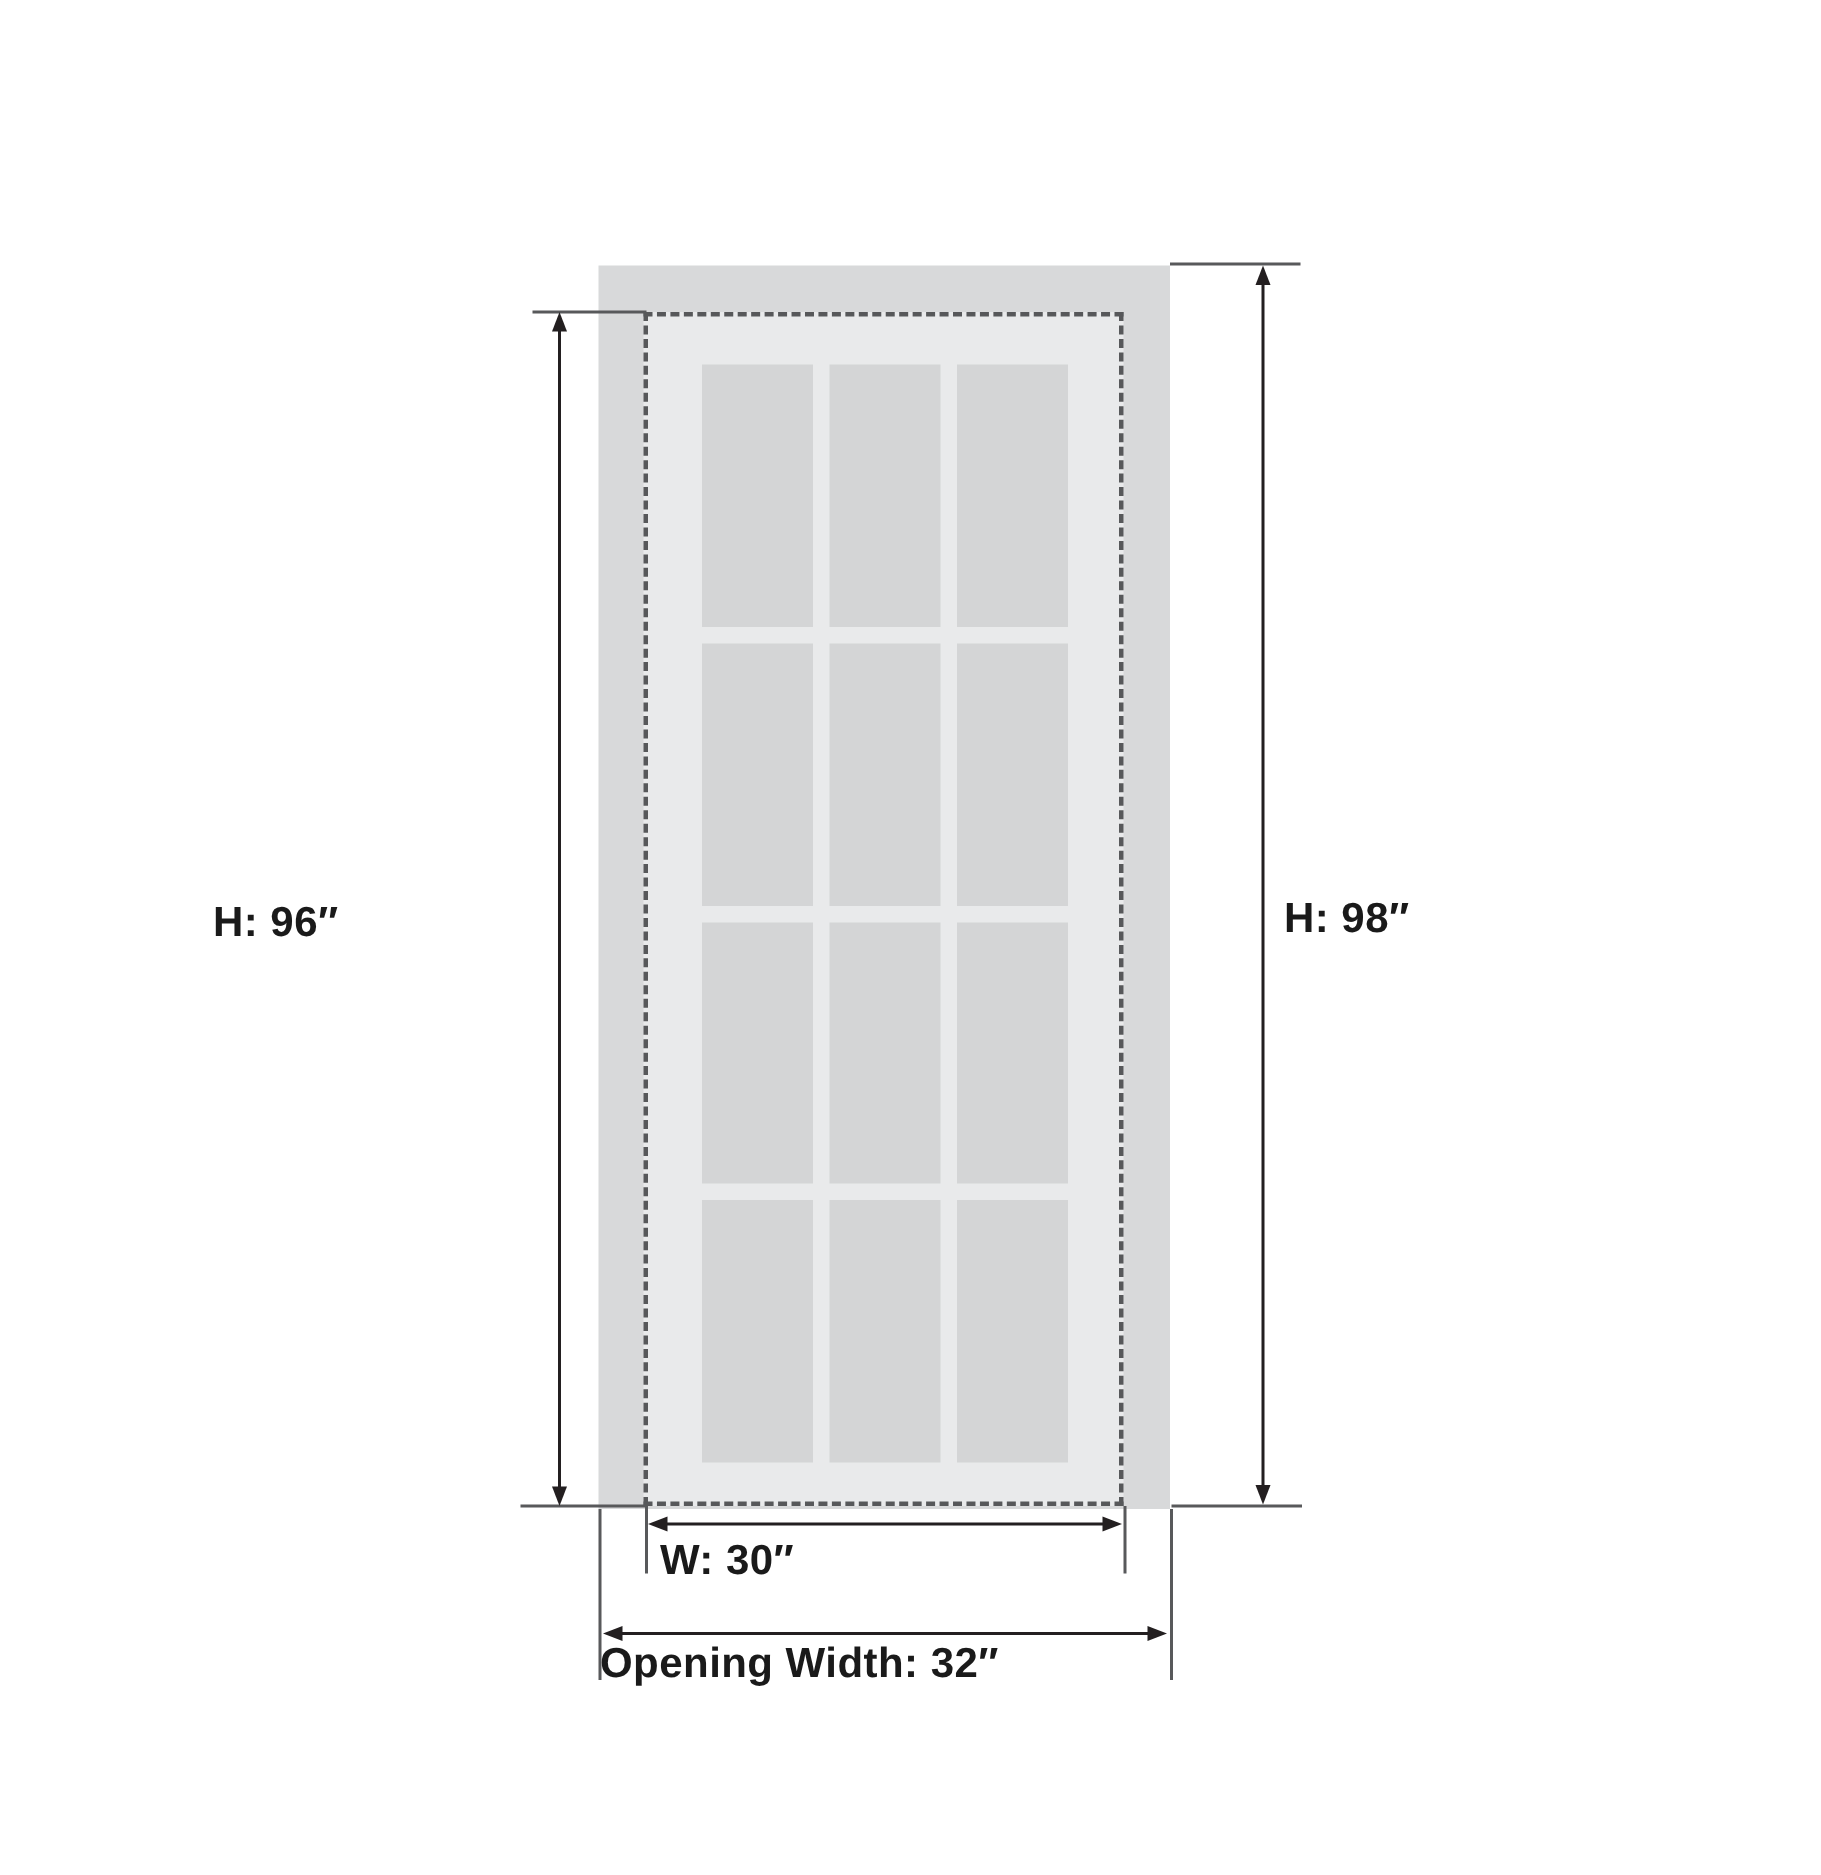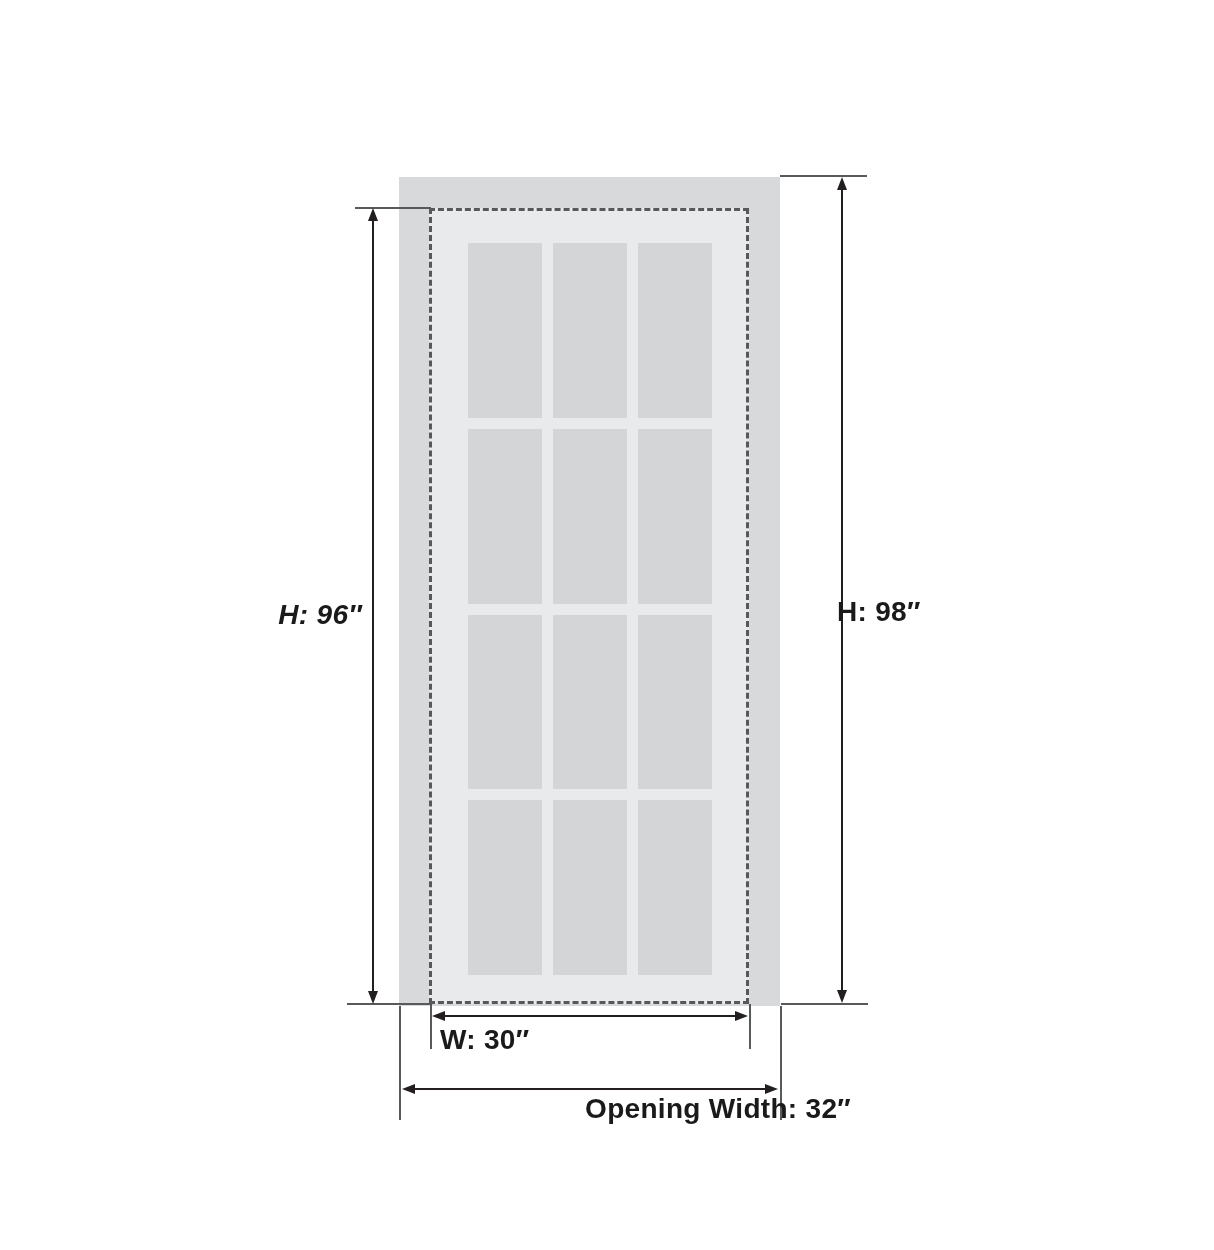--- a/index.html
+++ b/index.html
@@ -66,36 +66,36 @@
         <div class="pane"></div>
         <div class="pane"></div>
       </div>
   </div>
 
   <div class="tick" style="left:355px;top:207px;width:76px;"></div>
   <div class="tick" style="left:347px;top:1003px;width:84px;"></div>
   <div class="vline" style="left:372px;top:214px;height:784px;"></div>
   <div class="arr up" style="left:368px;top:208px;"></div>
   <div class="arr down" style="left:368px;top:991px;"></div>
-  <div class="dim-label" style="left:142px;top:601px;width:220px;text-align:right;font-style:italic;">H: 96″</div>
+  <div class="dim-label" style="left:142px;top:601px;width:220px;">H: 96″</div>
 
   <div class="tick" style="left:780px;top:175px;width:87px;"></div>
   <div class="tick" style="left:781px;top:1003px;width:87px;"></div>
   <div class="vline" style="left:841px;top:183px;height:815px;"></div>
   <div class="arr up" style="left:837px;top:177px;"></div>
   <div class="arr down" style="left:837px;top:990px;"></div>
-  <div class="dim-label" style="left:837px;top:598px;">H: 98″</div>
+  <div class="dim-label" style="left:856px;top:598px;">H: 98″</div>
 
   <div class="ext" style="left:430px;top:1004px;height:45px;"></div>
   <div class="ext" style="left:749px;top:1004px;height:45px;"></div>
   <div class="hline" style="left:437px;top:1015px;width:307px;"></div>
   <div class="arr left" style="left:432px;top:1011px;"></div>
   <div class="arr right" style="left:735px;top:1011px;"></div>
   <div class="dim-label" style="left:440px;top:1026px;width:300px;">W: 30″</div>
 
   <div class="ext" style="left:399px;top:1006px;height:114px;"></div>
   <div class="ext" style="left:780px;top:1006px;height:114px;"></div>
   <div class="hline" style="left:407px;top:1088px;width:367px;"></div>
   <div class="arr left" style="left:402px;top:1084px;"></div>
   <div class="arr right" style="left:765px;top:1084px;"></div>
-  <div class="dim-label" style="left:400px;top:1095px;width:451px;text-align:right;">Opening Width: 32″</div>
+  <div class="dim-label" style="left:400px;top:1095px;width:451px;text-align:left;">Opening Width: 32″</div>
 
 </div>
 
 </body></html>

